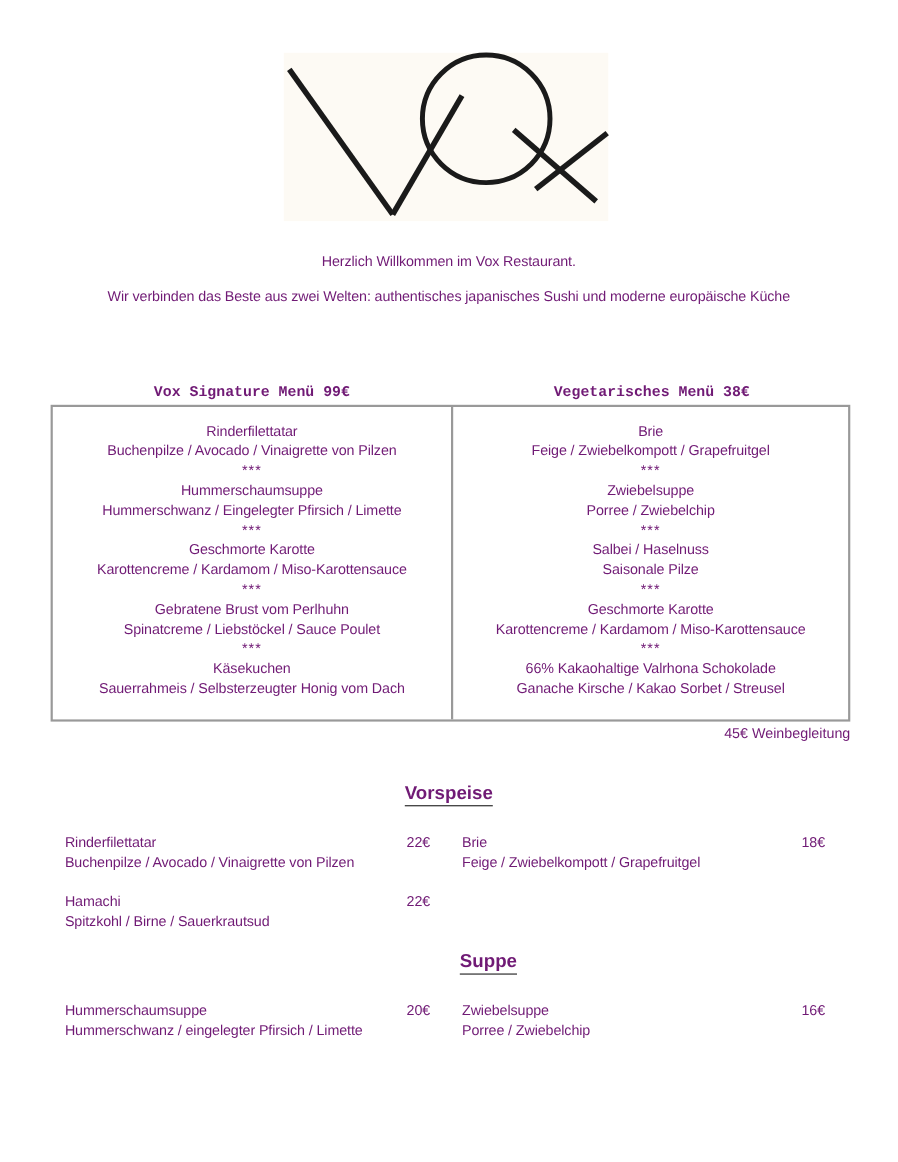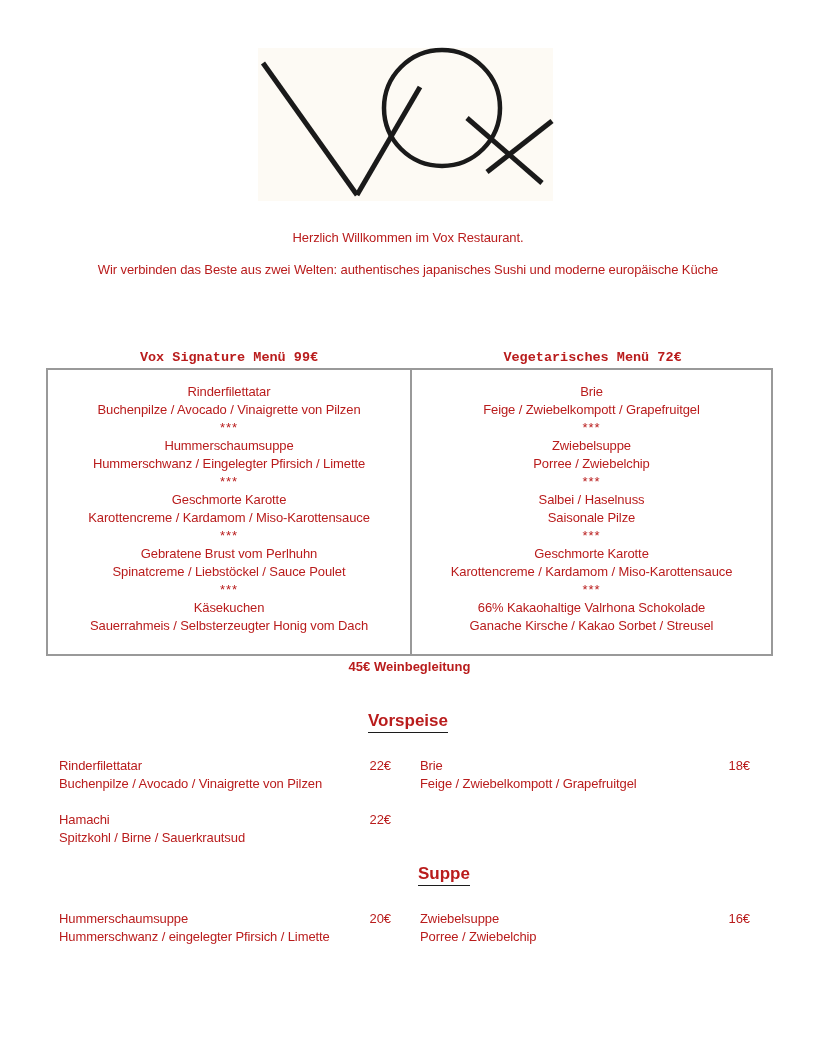--- a/index.html
+++ b/index.html
@@ -3,21 +3,21 @@
 <meta charset="utf-8">
 <style>
   * { margin:0; padding:0; box-sizing:border-box; }
   html,body { background:#ffffff; }
   .page {
     position:relative;
     width:816px; height:1056px;
     margin:0 auto;
     background:#ffffff;
     font-family:"Liberation Sans", sans-serif;
-    color:#b91c1c;
+    color:#701a75;
     overflow:hidden;
   }
 
   
   .logo-block {
     position:absolute; left:258px; top:48px;
     width:295px; height:153px;
     background:#fdfaf4;
   }
   .logo-block svg { display:block; overflow:visible; }
@@ -56,22 +56,22 @@
     letter-spacing:-0.1px;
   }
   .menu-col.left  { width:364px; border-right:2px solid #999999; }
   .menu-col.right { flex:1; }
   .course { margin-bottom:0; }
   .course .sep { letter-spacing:1px; }
 
   
   .wine-line {
     position:absolute; left:46px; top:659px; width:727px;
-    text-align:center;
-    font-size:13px; font-weight:bold;
+    text-align:right;
+    font-size:13px; font-weight:normal;
   }
 
   
   .section-heading {
     position:absolute; left:0; width:816px;
     text-align:center;
     font-size:17px; font-weight:bold;
   }
   .section-heading span {
     display:inline-block;
@@ -109,21 +109,21 @@
         <line x1="209" y1="70" x2="284" y2="135"></line>
         <line x1="229" y1="124" x2="294" y2="73"></line>
       </g>
     </svg>
   </div>
 
   <div class="welcome-line w1">Herzlich Willkommen im Vox Restaurant.</div>
   <div class="welcome-line w2">Wir verbinden das Beste aus zwei Welten: authentisches japanisches Sushi und moderne europäische Küche</div>
 
   <div class="menu-title left">Vox Signature Menü 99€</div>
-  <div class="menu-title right">Vegetarisches Menü 72€</div>
+  <div class="menu-title right">Vegetarisches Menü 38€</div>
 
   <div class="menu-box">
     <div class="menu-col left">
       <div class="course">
         <div>Rinderfilettatar</div>
         <div>Buchenpilze / Avocado / Vinaigrette von Pilzen</div>
         <div class="sep">***</div>
       </div>
       <div class="course">
         <div>Hummerschaumsuppe</div>

